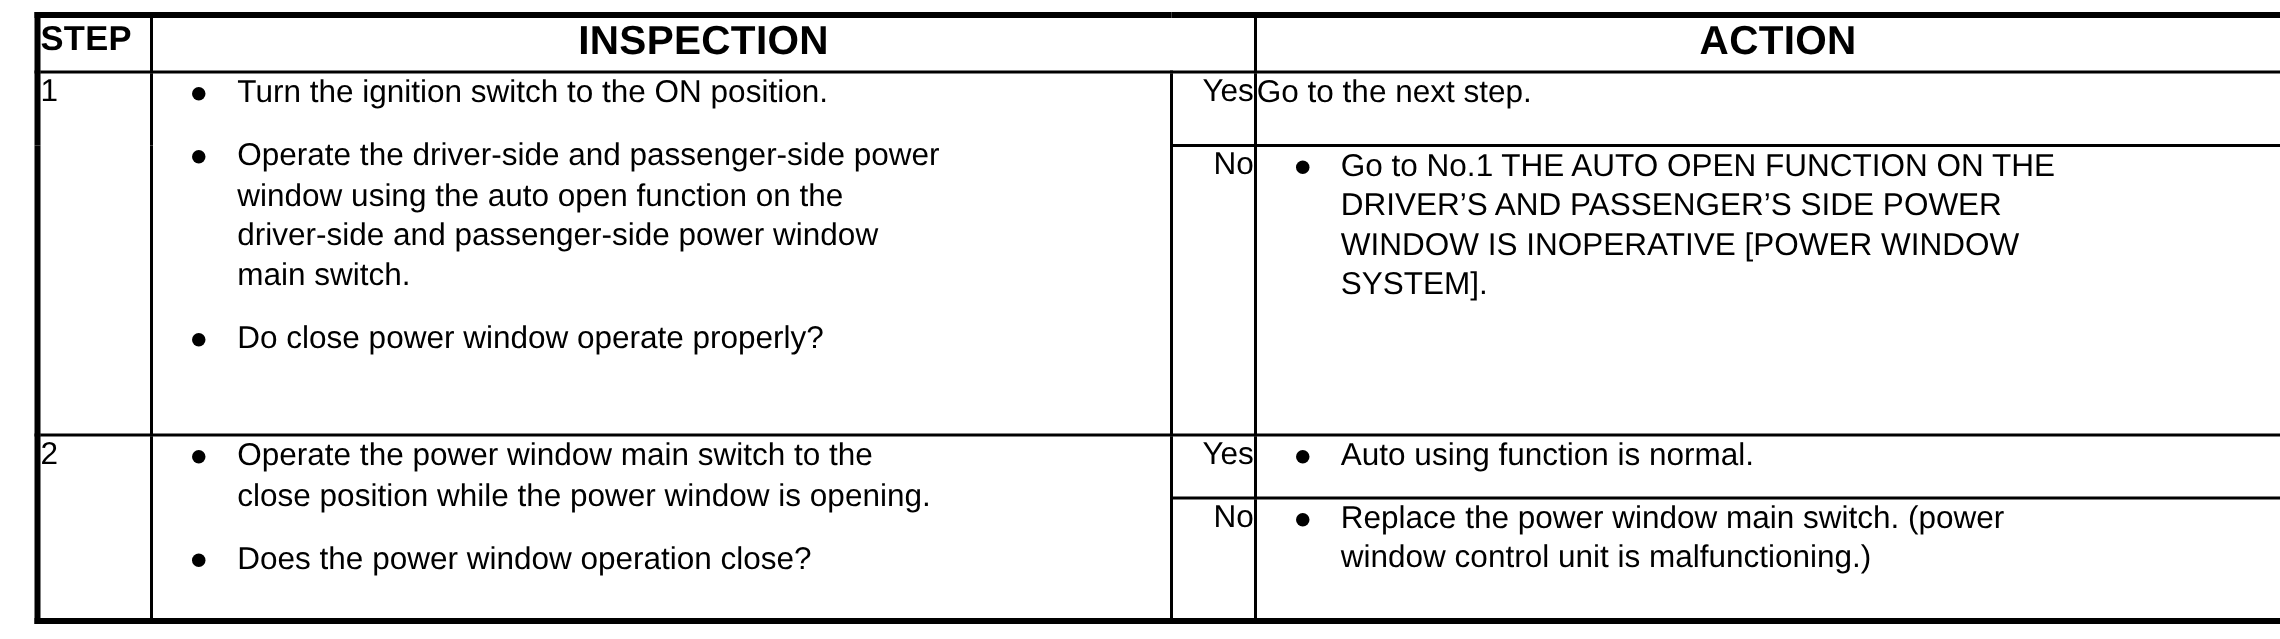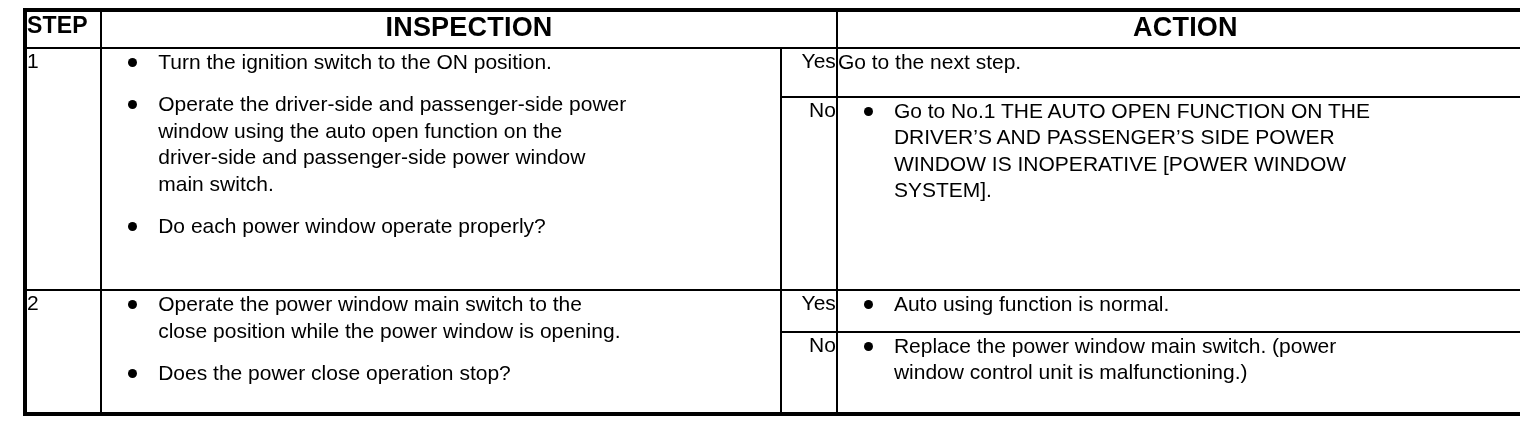--- a/index.html
+++ b/index.html
@@ -144,21 +144,21 @@
             </li>
             <li>
               <span class="dot"></span>
               <span class="txt">Operate the driver-side and passenger-side power
 window using the auto open function on the
 driver-side and passenger-side power window
 main switch.</span>
             </li>
             <li>
               <span class="dot"></span>
-              <span class="txt">Do each power window operate properly?</span>
+              <span class="txt">Do close power window operate properly?</span>
             </li>
           </ul>
         </td>
 
         <td class="cell-yn">Yes</td>
 
         <td class="cell-plain">
           <span class="txt">Go to the next step.</span>
         </td>
       </tr>
@@ -184,21 +184,21 @@
 
         <td class="cell-body" rowspan="2">
           <ul class="bl">
             <li>
               <span class="dot"></span>
               <span class="txt">Operate the power window main switch to the
 close position while the power window is opening.</span>
             </li>
             <li>
               <span class="dot"></span>
-              <span class="txt">Does the power close operation stop?</span>
+              <span class="txt">Does the power window operation close?</span>
             </li>
           </ul>
         </td>
 
         <td class="cell-yn">Yes</td>
 
         <td class="cell-body">
           <ul class="bl act">
             <li>
               <span class="dot"></span>

